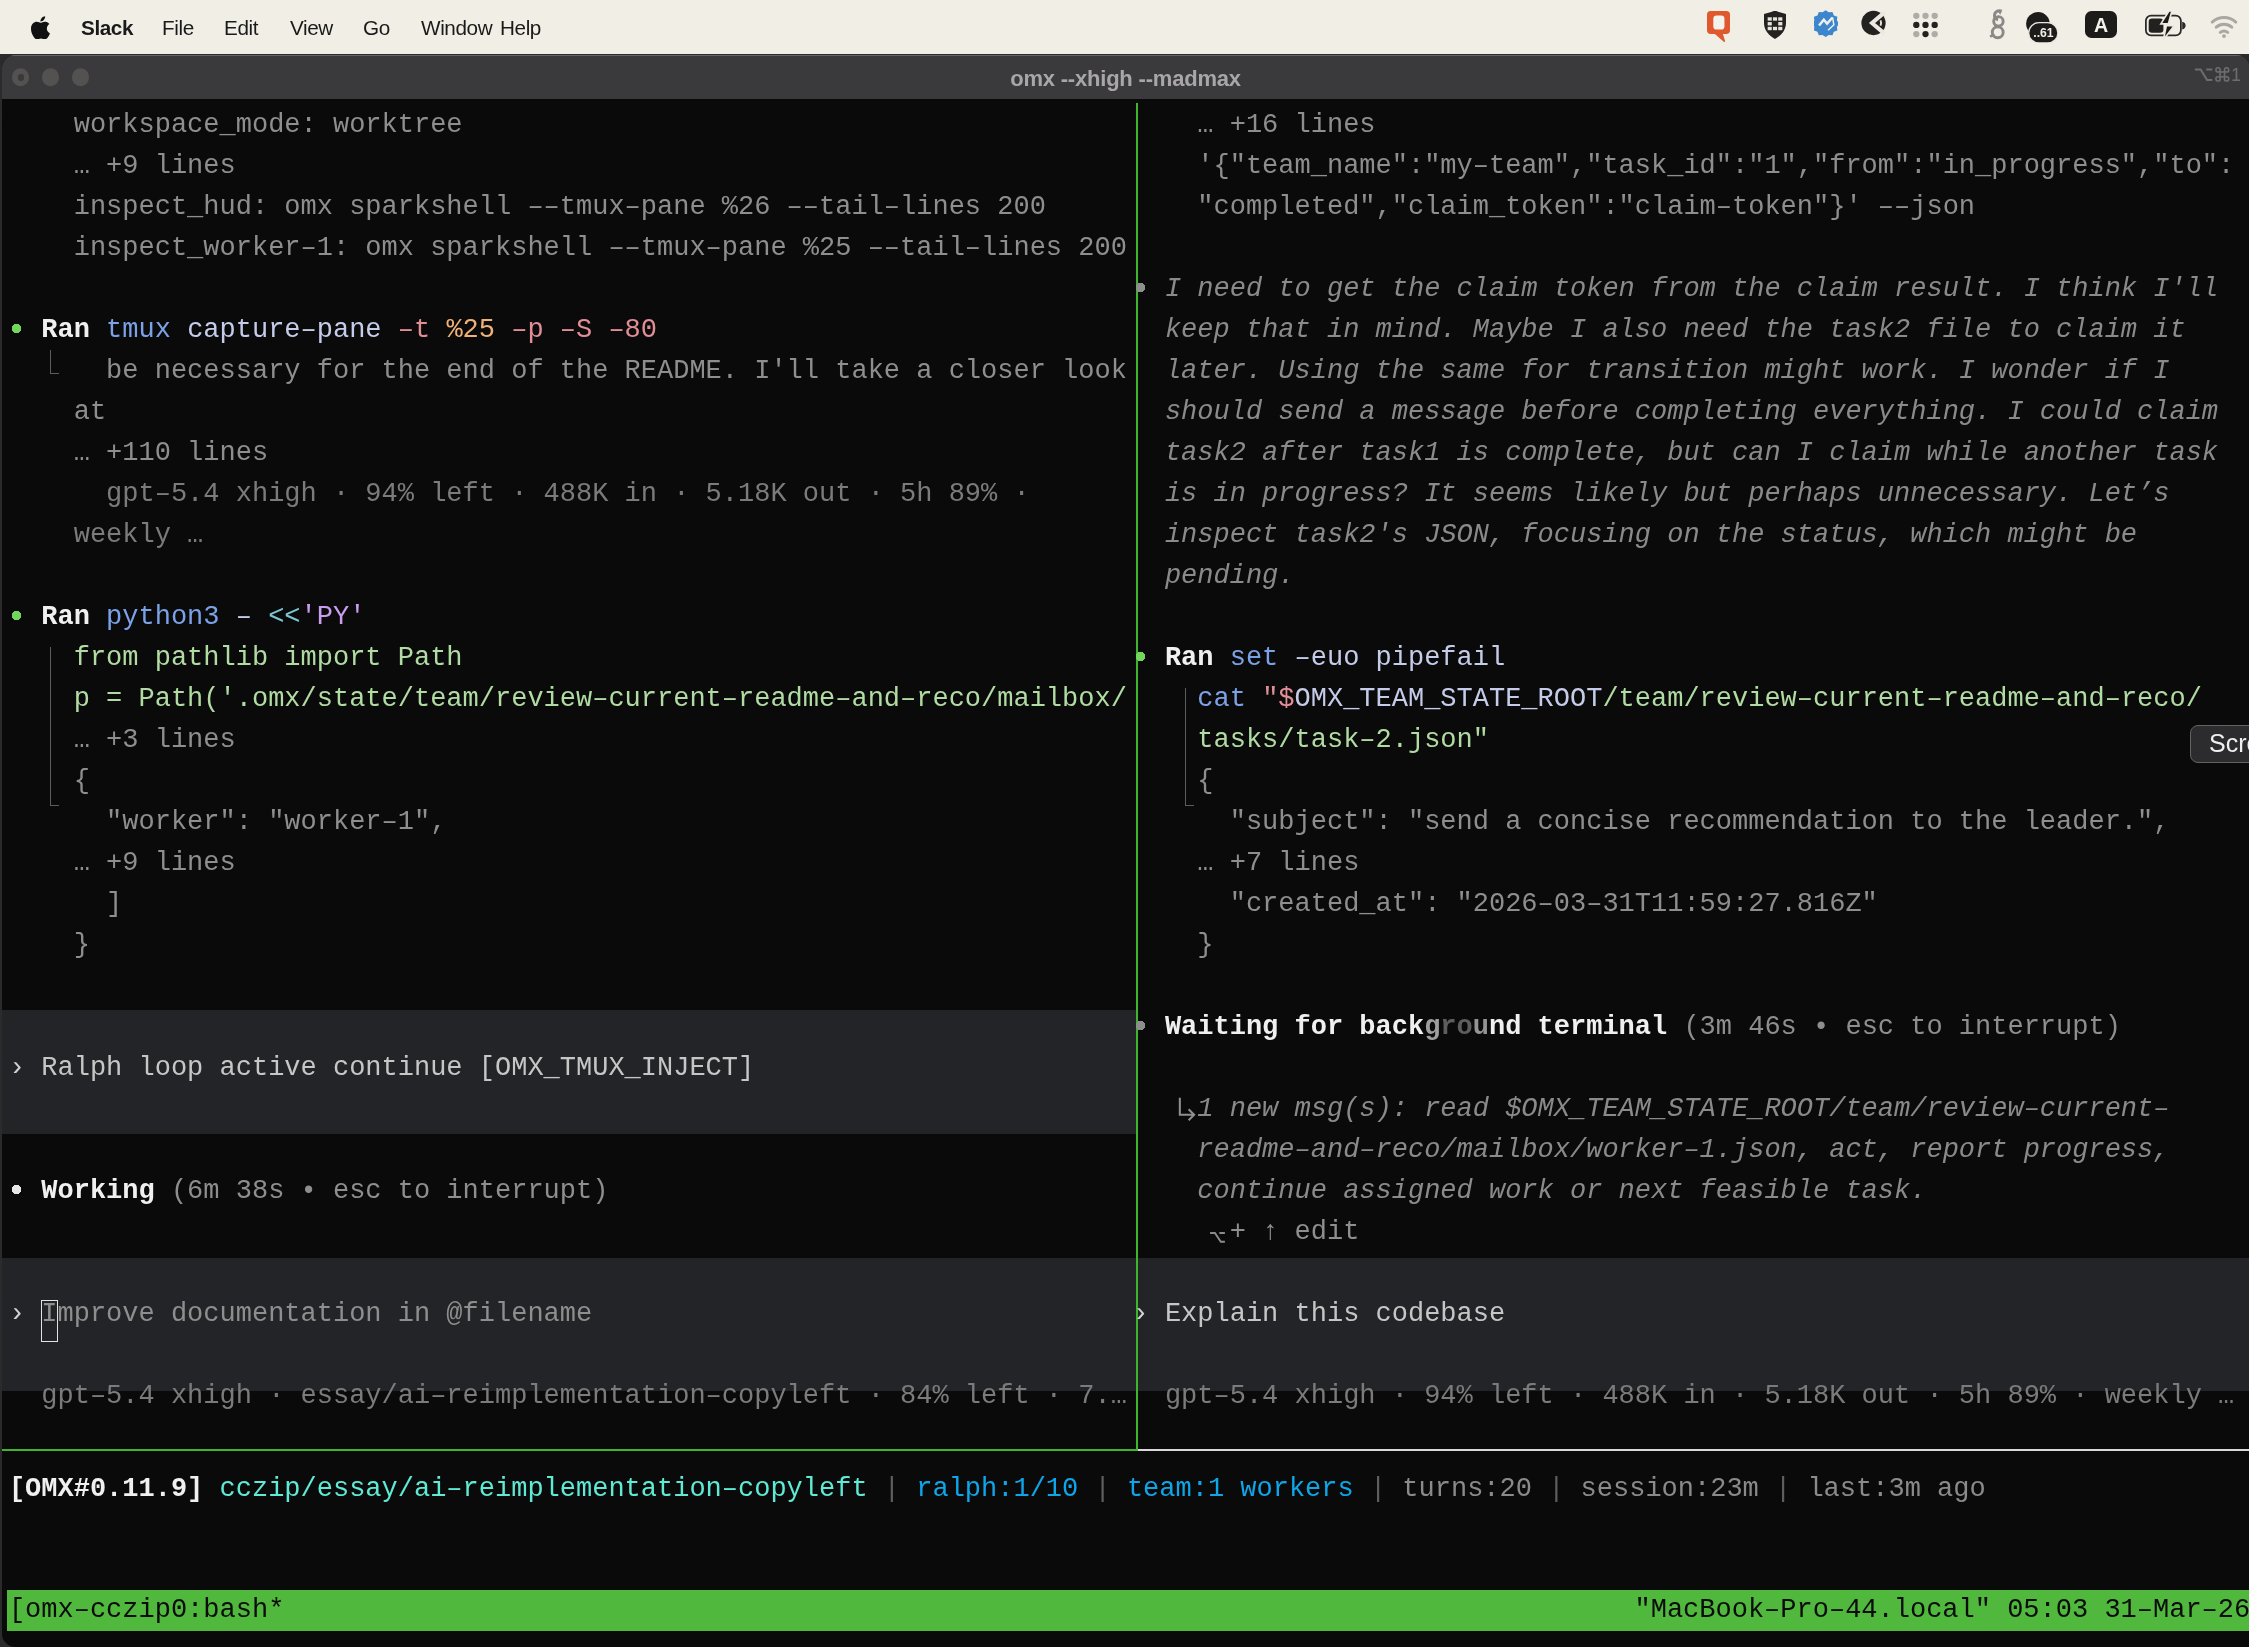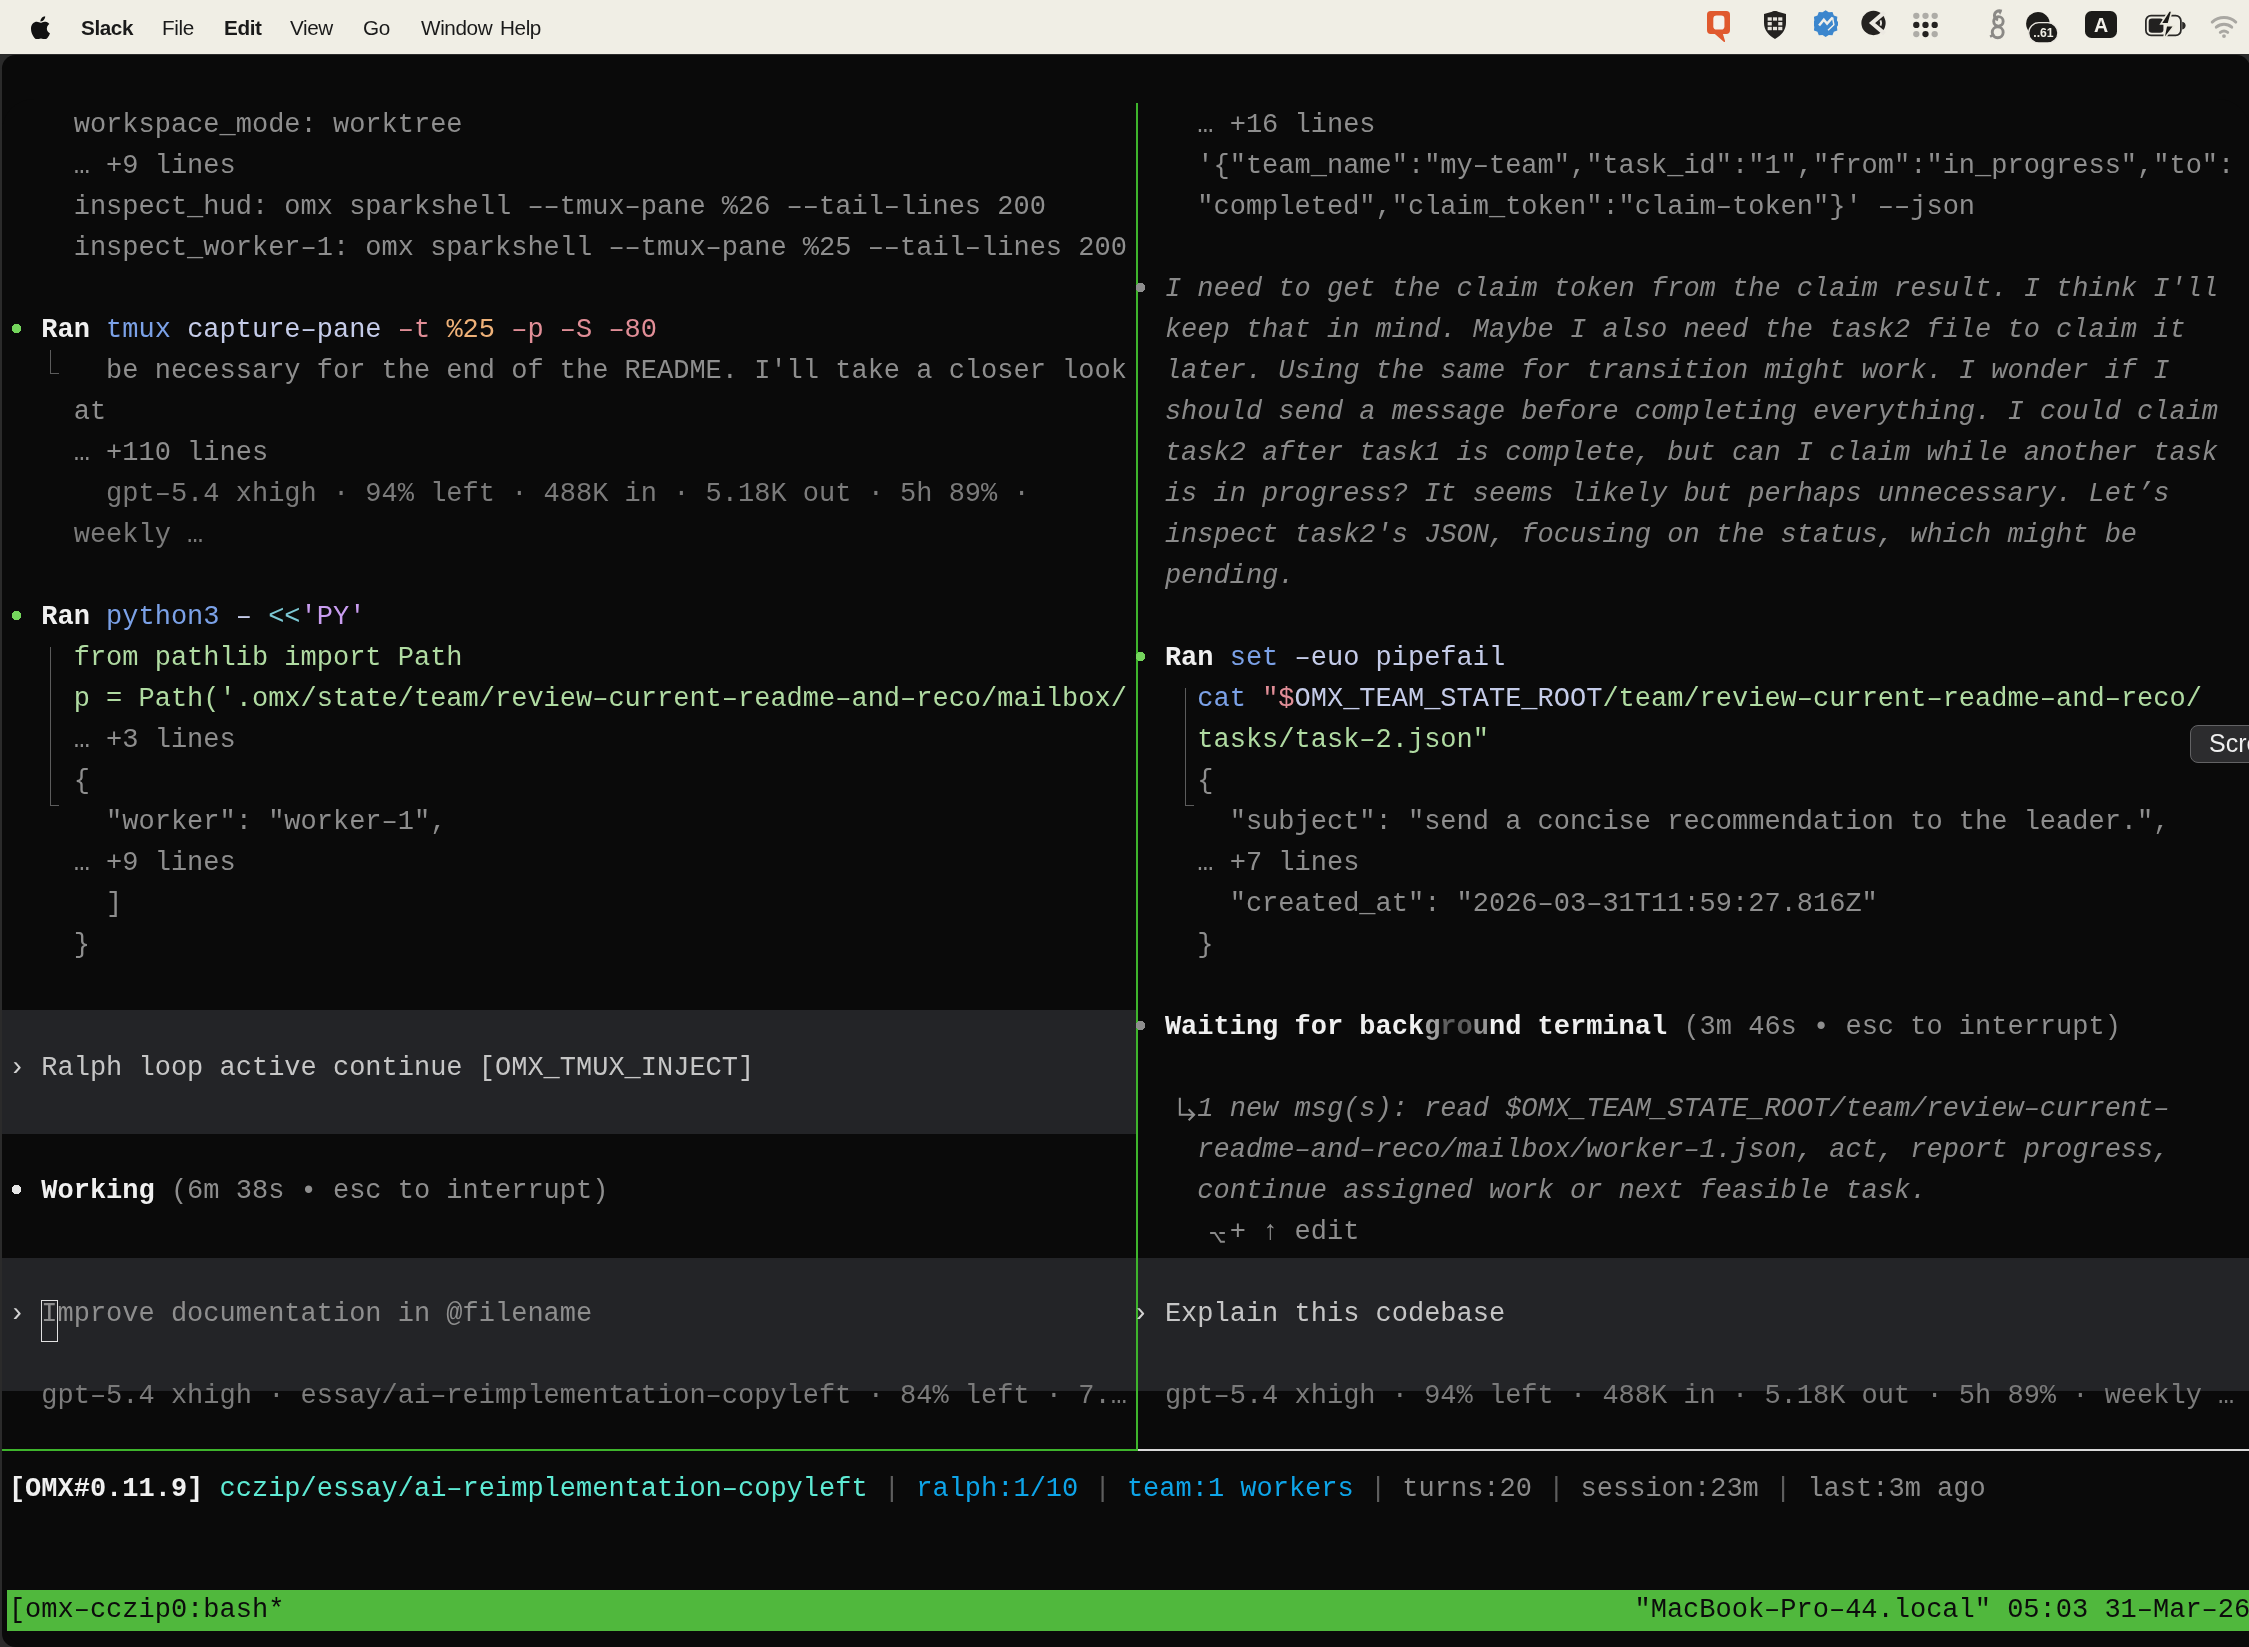--- a/index.html
+++ b/index.html
@@ -30,21 +30,21 @@
 .cy { color:#5eead4; } .sg { color:#0ea5e9; } .sgr { color:#8a8a8a;text-align:center; } .sep { color:#5e5e5e; }
 .band { position:absolute; background:#232427; }
 </style></head><body>
 <div id="screen">
 <div id="menubar">
 <svg class="ic" style="left:31px;top:15.5px" width="19" height="23.6" viewBox="0 0 814 1000">
 <path fill="#111" d="M788.1 340.9c-5.8 4.5-108.2 62.2-108.2 190.5 0 148.4 130.3 200.9 134.2 202.2-.6 3.2-20.7 71.9-68.7 141.9-42.8 61.6-87.5 123.1-155.5 123.1s-85.5-39.5-164-39.5c-76.5 0-103.7 40.8-165.9 40.8s-105.6-57-155.5-127C46.7 790.7 0 663 0 541.8c0-194.4 126.4-297.5 250.8-297.5 66.1 0 121.2 43.4 162.7 43.4 39.5 0 101.1-46 176.3-46 28.5 0 130.9 2.6 198.3 99.2zm-234-181.5c31.1-36.9 53.1-88.1 53.1-139.3 0-7.1-.6-14.3-1.9-20.1-50.6 1.9-110.8 33.7-147.1 75.8-28.5 32.4-55.1 83.6-55.1 135.5 0 7.8 1.3 15.6 1.9 18.1 3.2.6 8.4 1.3 13.6 1.3 45.4 0 102.5-30.4 135.5-71.3z"></path>
       </svg>
 <div class="mi" style="left:81px;font-weight:700">Slack</div>
 <div class="mi" style="left:162px;font-weight:400">File</div>
-<div class="mi" style="left:224px;font-weight:700">Edit</div>
+<div class="mi" style="left:224px;font-weight:400">Edit</div>
 <div class="mi" style="left:290px;font-weight:400">View</div>
 <div class="mi" style="left:363px;font-weight:400">Go</div>
 <div class="mi" style="left:421px;font-weight:400">Window</div>
 <div class="mi" style="left:500px;font-weight:400">Help</div>
 
 <svg class="ic" style="left:1707px;top:11px" width="23" height="32" viewBox="0 0 31 43">
   <path fill="#e0592e" d="M5 0h21a5 5 0 0 1 5 5v21a5 5 0 0 1-5 5h-4.5l2.8 9.5c.3 1-.9 1.7-1.7 1l-12-10.5H5a5 5 0 0 1-5-5V5a5 5 0 0 1 5-5z"></path>
   <rect x="8.5" y="6" width="15" height="19" rx="4.5" fill="#f4f2ec"></rect>
 </svg>
 <svg class="ic" style="left:1764px;top:11px" width="22" height="28" viewBox="0 0 30 38">
@@ -114,20 +114,41 @@
 <svg class="ic" style="left:2210px;top:14.8px" width="28" height="23" viewBox="0 0 38 31">
   <g fill="none" stroke="#a9a7a2" stroke-width="4" stroke-linecap="round">
     <path d="M3 9.5a24 24 0 0 1 32 0"></path>
           <path d="M8.5 16.5a16 16 0 0 1 21 0"></path>
           <path d="M14 23.5a8.5 8.5 0 0 1 10 0"></path>
   </g>
   <circle cx="19" cy="28.5" r="2.6" fill="#a9a7a2"></circle>
 </svg>
 </div>
 <div id="window">
+  <div id="titlebar">
+    <div class="tl" style="left:10.3px"></div>
+    <div class="tl" style="left:40px"></div>
+    <div class="tl" style="left:70px"></div>
+    <div style="position:absolute;left:16px;top:18px;width:6.6px;height:6.6px;border-radius:50%;background:#39383b"></div>
+    <div id="title">omx --xhigh --madmax</div>
+    <svg style="position:absolute;left:2192px;top:11px" width="46" height="15.5" viewBox="0 0 62 21">
+      <g stroke="#6e6d6e" stroke-width="2.7" fill="none">
+        <path d="M1 3.5h7.8l8.8 14h7"></path>
+            <path d="M16.5 3.5h8.1"></path>
+      </g>
+      <g stroke="#6e6d6e" stroke-width="2.2" fill="none" transform="translate(29,0)">
+        <circle cx="3.4" cy="3.9" r="2.9"></circle>
+            <circle cx="15" cy="3.9" r="2.9"></circle>
+            <circle cx="3.4" cy="16.1" r="2.9"></circle>
+            <circle cx="15" cy="16.1" r="2.9"></circle>
+        <rect x="6.2" y="6.7" width="6" height="6.6"></rect>
+      </g>
+      <text x="50" y="18.5" font-family="Liberation Sans" font-size="25" fill="#6e6d6e">1</text>
+    </svg>
+  </div>
   <div id="term">
     <div class="band" style="left:0;top:911px;width:1134px;height:124px"></div>
     <div class="band" style="left:0;top:1159px;width:1134px;height:133px"></div>
     <div class="band" style="left:1136px;top:1159px;width:1112px;height:133px"></div>
     <div style="position:absolute;left:1134px;top:4.4px;width:2.2px;height:1348px;background:#3eb52c"></div>
     <div style="position:absolute;left:0;top:1350px;width:1135px;height:2.2px;background:#3eb52c"></div>
     <div style="position:absolute;left:1136px;top:1350px;width:1112px;height:2.2px;background:#d9d9d9"></div>
     <pre class="mono" style="left:7.4px;top:5.9px"><span class="g">    workspace_mode: worktree</span>
 <span class="g">    … +9 lines</span>
 <span class="g">    inspect_hud: omx sparkshell ––tmux–pane %26 ––tail–lines 200</span>

